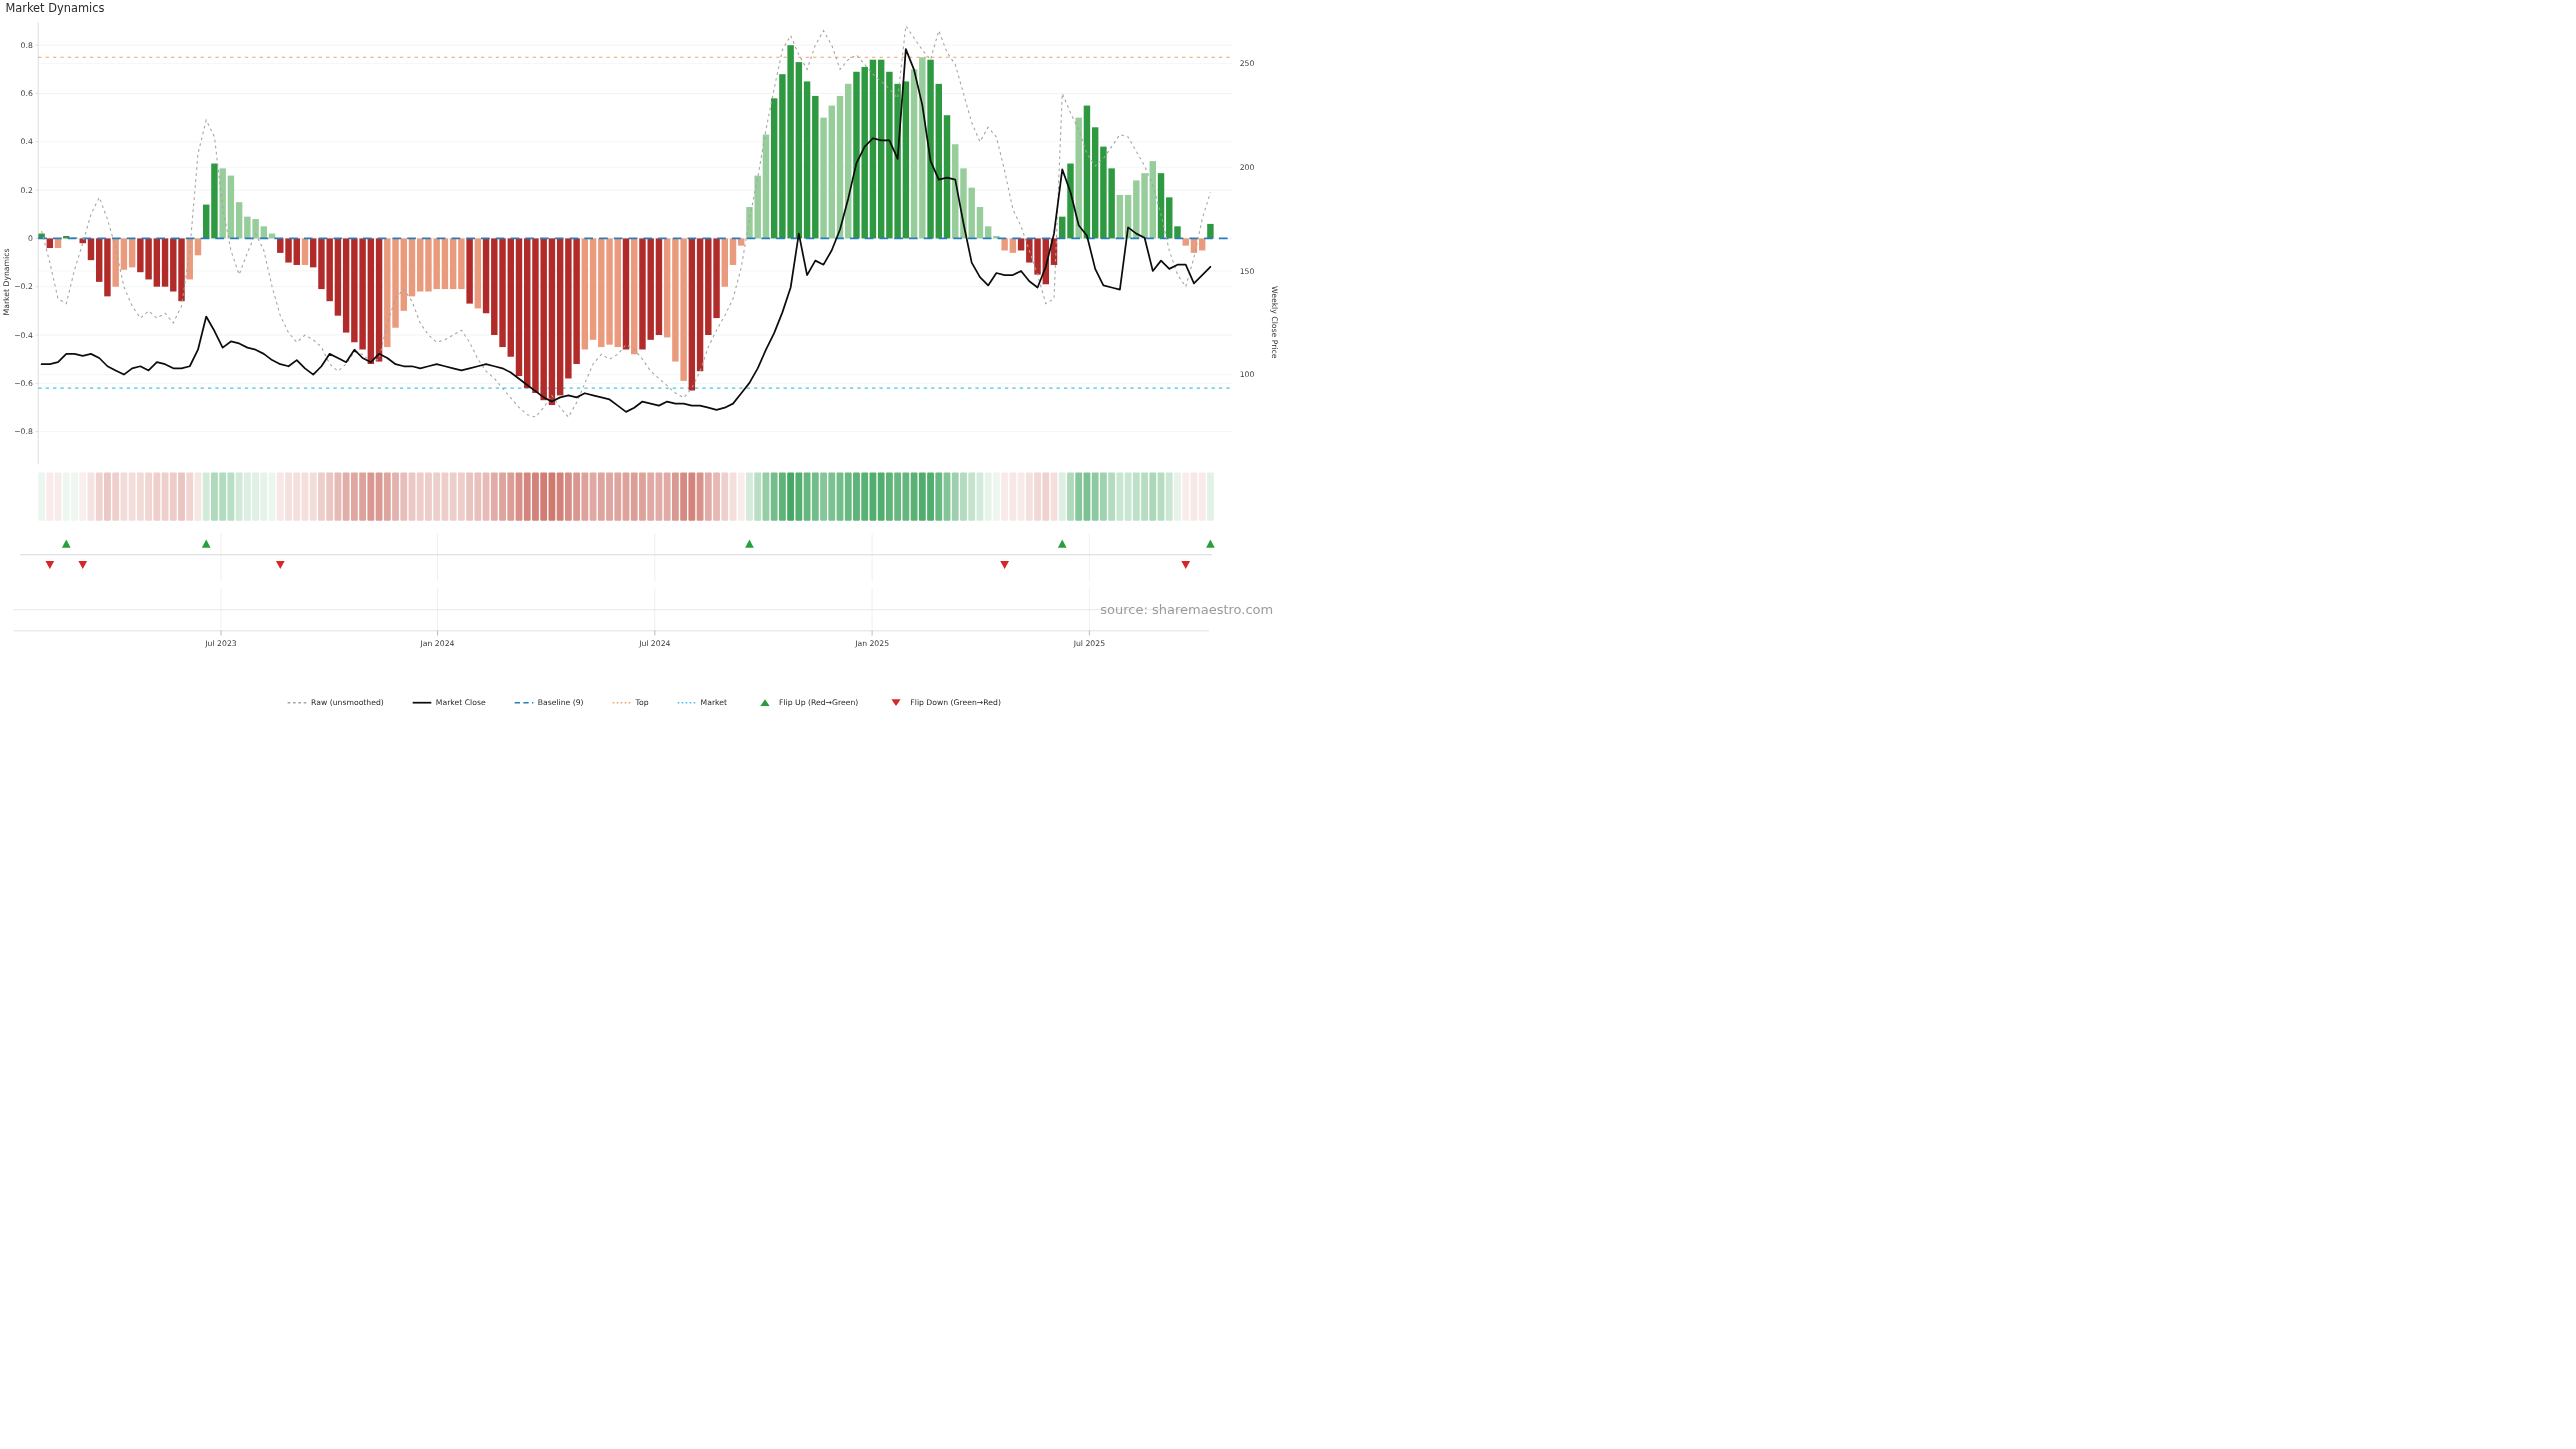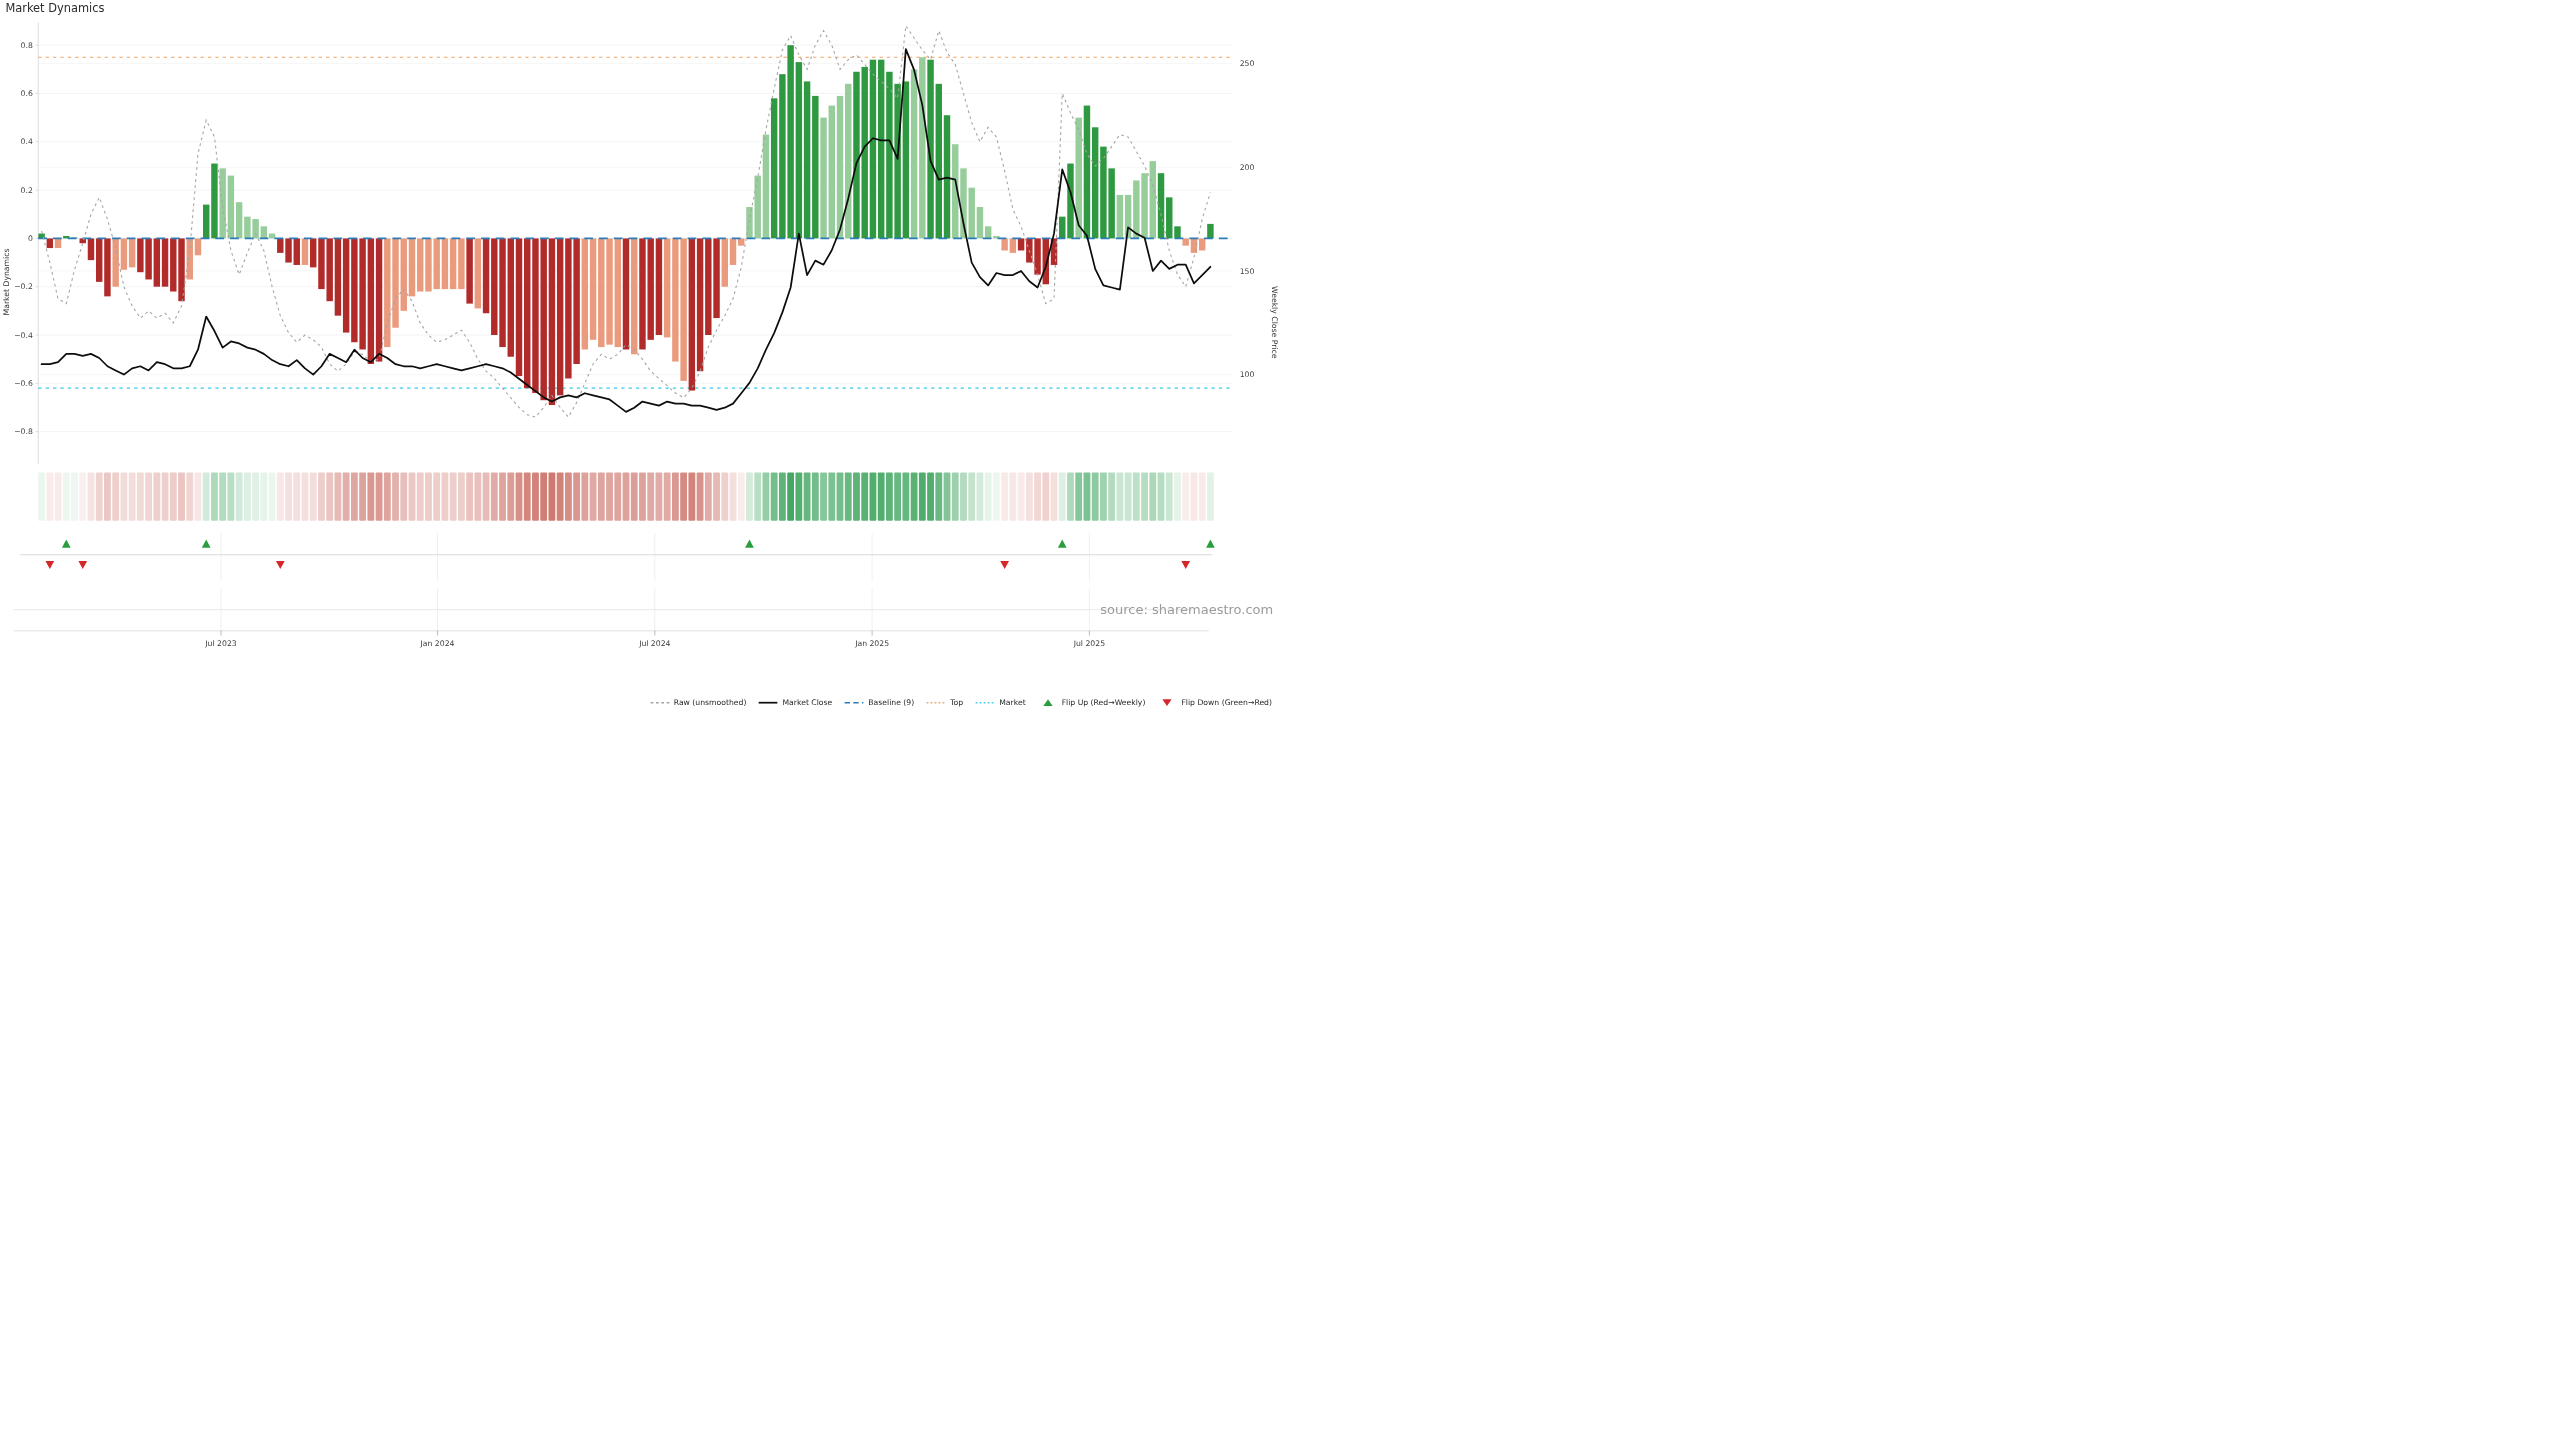--- a/index.html
+++ b/index.html
@@ -1,21 +1,21 @@
 <!DOCTYPE html>
 <html style="font-size:10.7px"><head>
 <meta charset="utf-8">
 <style>
   html,body{margin:0;padding:0;background:#ffffff;}
   body{font-family:"DejaVu Sans","Liberation Sans",sans-serif;}
   #stage{position:relative;width:1288px;height:725px;background:#fff;overflow:hidden;}
   #page-title{position:absolute;left:5.4px;top:1.3px;font-size:11.4px;color:#2b2b2b;}
   #chart-svg{position:absolute;left:0;top:0;}
   #source-text{position:absolute;right:14.8px;top:602px;font-size:13px;color:#9b9b9b;}
-  #legend{position:absolute;left:0;right:16px;top:698px;display:flex;justify-content:flex-end;gap:12px;align-items:center;}
+  #legend{position:absolute;left:0;right:0;top:698px;display:flex;justify-content:center;gap:28px;align-items:center;}
   .legend-item{display:flex;align-items:center;gap:4px;font-size:7.7px;color:#262626;white-space:nowrap;}
   .legend-item svg{display:block;}
 </style>
 </head>
 <body>
 
 <div id="stage">
   <div id="page-title">Market Dynamics</div>
   <svg id="chart-svg" width="1288" height="725" viewBox="0 0 1920 1080">
       <g>
@@ -428,21 +428,21 @@
       <div class="legend-item">
         <svg width="20" height="9.4" viewBox="0 0 30 14">
           <line x1="1" x2="29" y1="7" y2="7" stroke="#3ec9ea" stroke-width="2.2" stroke-dasharray="2.5 3.5"></line>
         </svg>
         <span>Market</span>
       </div>
       <div class="legend-item">
         <svg width="20" height="9.4" viewBox="0 0 30 14">
           <path d="M15,2 L22,12 L8,12 Z" fill="#2a9d3f"></path>
         </svg>
-        <span>Flip Up (Red→Weekly)</span>
+        <span>Flip Up (Red→Green)</span>
       </div>
       <div class="legend-item">
         <svg width="20" height="9.4" viewBox="0 0 30 14">
           <path d="M8,2 L22,2 L15,12 Z" fill="#d62728"></path>
         </svg>
         <span>Flip Down (Green→Red)</span>
       </div>
     </div>
 </div>
 

